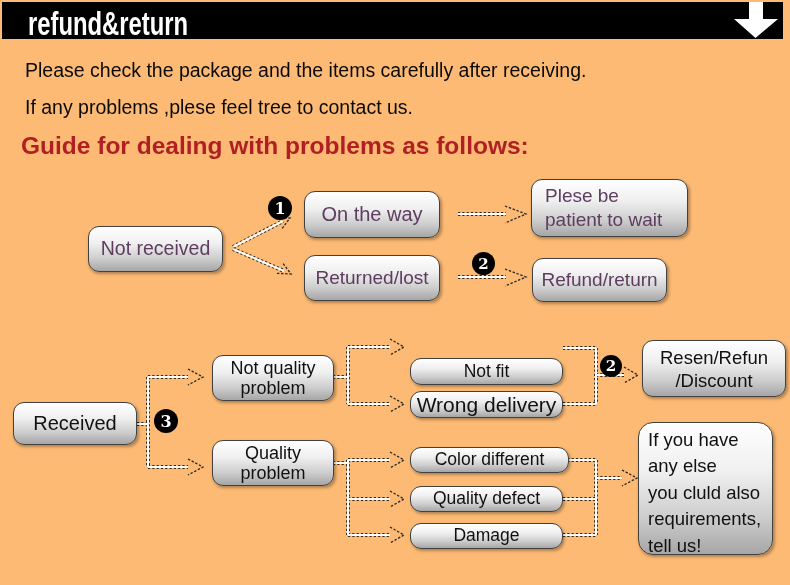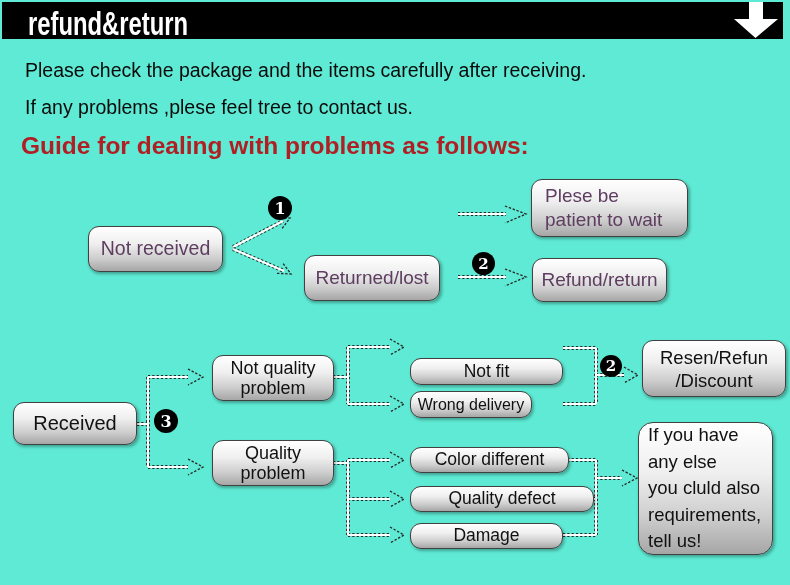--- a/index.html
+++ b/index.html
@@ -1,34 +1,34 @@
 <!DOCTYPE html>
 <html><head>
 <meta charset="utf-8">
 <style>
   html,body{margin:0;padding:0;background:#fff;}
-  .stage{position:relative;width:790px;height:585px;background:#5eead4;overflow:hidden;
+  .stage{position:relative;width:790px;height:585px;background:#fdba74;overflow:hidden;
          font-family:"Liberation Sans",sans-serif;color:#111;}
   
   .topbar{position:absolute;left:2px;top:2px;width:781px;height:37px;background:#000;}
   .topbar .title{position:absolute;left:26px;top:2px;font-size:34px;font-weight:bold;color:#fff;
                  transform:scaleX(0.70);transform-origin:0 0;white-space:nowrap;letter-spacing:0px;}
   .dl-arrow{position:absolute;left:730px;top:0px;}
   
   .line{position:absolute;white-space:nowrap;}
   .intro{font-size:19.5px;color:#0a0a0a;}
   .guide{font-size:24.5px;font-weight:bold;color:#b01f23;}
   
   .box{position:absolute;box-sizing:border-box;border:1.4px solid #414141;border-radius:11px;
        background:linear-gradient(180deg,#ffffff 0%,#efefef 38%,#cdcdcd 72%,#a6a6a6 100%);
        display:flex;flex-direction:column;align-items:center;justify-content:center;text-align:center;
        box-shadow:1.5px 2px 3px rgba(0,0,0,.30);line-height:1.12;}
   .purple{color:#5e3d60;}
   .left-align{align-items:flex-start;text-align:left;}
-  .note{justify-content:center;border-radius:15px;padding:4px 2px 4px 9px;}
+  .note{justify-content:flex-start;border-radius:15px;padding:4px 2px 4px 9px;}
   
   .badge{position:absolute;background:#000;color:#fff;border-radius:50%;
          display:flex;align-items:center;justify-content:center;font-weight:bold;
          font-family:"DejaVu Serif",serif;}
   
   .so{fill:none;stroke:#262626;stroke-width:4;stroke-dasharray:2.2 2.1;}
   .si{fill:none;stroke:#ffffff;stroke-width:2.1;}
   .hd{fill:none;stroke:#262626;stroke-width:1.3;stroke-dasharray:2.4 1.7;}
 </style>
 </head>
@@ -95,20 +95,23 @@
     <g>
       <path class="so" d="M563,460 H596 M563,499 H596 M563,535 H596 M596,460 V535 M596,478 H622"></path>
       <path class="si" d="M563,460 H596 M563,499 H596 M563,535 H596 M596,460 V535 M596,478 H622"></path>
       <path class="hd" d="M622,470 L637,478 L622,486"></path>
     </g>
   </svg>
 
   <div class="box purple" style="left:88px;top:226px;width:135px;height:46px;font-size:19.5px;">
     <span>Not received</span>
   </div>
+  <div class="box purple" style="left:304px;top:191px;width:136px;height:47px;font-size:20px;">
+    <span>On the way</span>
+  </div>
   <div class="box purple" style="left:304px;top:255px;width:136px;height:46px;font-size:19px;">
     <span>Returned/lost</span>
   </div>
   <div class="box purple left-align" style="left:531px;top:179px;width:157px;height:58px;font-size:19px;line-height:24px;padding-left:13px;">
     <span>Plese be</span>
     <span>patient to wait</span>
   </div>
   <div class="box purple" style="left:532px;top:258px;width:135px;height:44px;font-size:19px;">
     <span>Refund/return</span>
   </div>
@@ -120,27 +123,27 @@
     <span>Not quality</span>
     <span>problem</span>
   </div>
   <div class="box" style="left:212px;top:440px;width:122px;height:46px;font-size:18px;line-height:20px;">
     <span>Quality</span>
     <span>problem</span>
   </div>
   <div class="box" style="left:410px;top:334px;width:153px;height:27px;font-size:17.5px;margin-top:24px;">
     <span>Not fit</span>
   </div>
-  <div class="box" style="left:410px;top:391px;width:122px;height:27px;font-size:16px;align-items:center;">
+  <div class="box" style="left:410px;top:391px;width:153px;height:27px;font-size:21px;align-items:center;">
     <span>Wrong delivery</span>
   </div>
   <div class="box" style="left:410px;top:447px;width:159px;height:26px;font-size:17.5px;">
     <span>Color different</span>
   </div>
-  <div class="box" style="left:410px;top:486px;width:184px;height:26px;font-size:17.5px;">
+  <div class="box" style="left:410px;top:486px;width:153px;height:26px;font-size:17.5px;">
     <span>Quality defect</span>
   </div>
   <div class="box" style="left:410px;top:523px;width:153px;height:26px;font-size:17.5px;text-align:center;">
     <span>Damage</span>
   </div>
   <div class="box" style="left:642px;top:340px;width:144px;height:57px;font-size:18.5px;line-height:23px;">
     <span>Resen/Refun</span>
     <span>/Discount</span>
   </div>
   <div class="box left-align note" style="left:638px;top:422px;width:135px;height:133px;font-size:18.5px;line-height:26.4px;">

